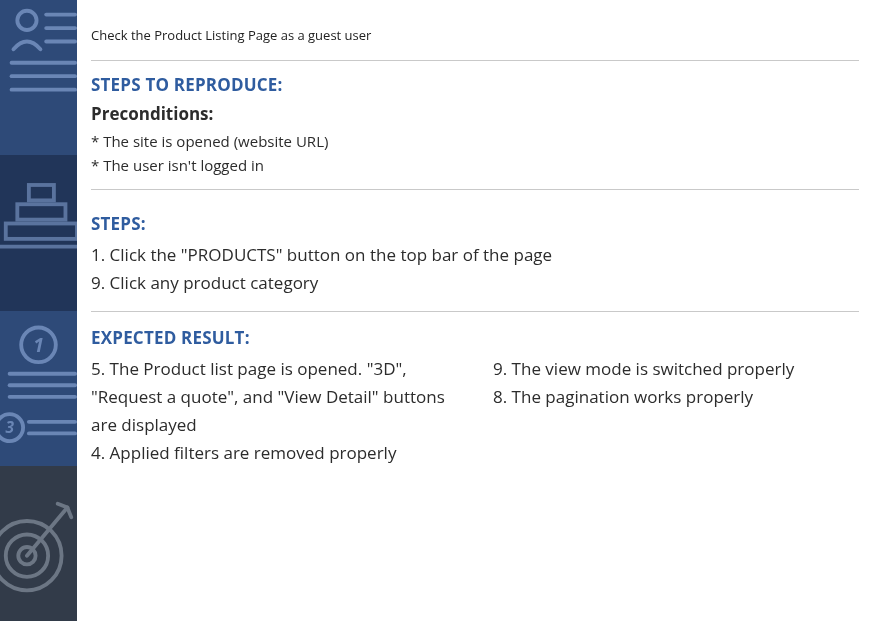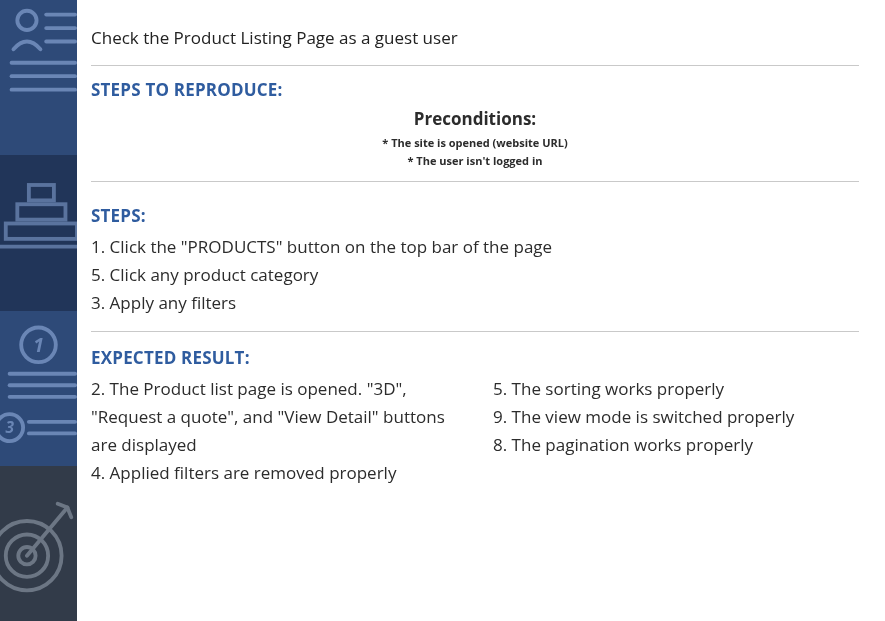--- a/index.html
+++ b/index.html
@@ -37,41 +37,39 @@
   }
   .section-title {
     color: #2f5c9f;
     font-weight: 700;
     font-size: 17px;
     letter-spacing: 0.2px;
     margin-bottom: 6px;
   }
   .summary-text {
     color: #222;
-    font-size: 17px;
+    font-size: 13px;
     padding-bottom: 16px;
   }
   hr.divider {
     border: none;
     border-top: 1px solid #c9c9c9;
     margin: 0 0 12px 0;
   }
   .preconditions-label {
     font-weight: 700;
     margin-bottom: 4px;
     font-size: 17px;
   }
   .pre-line {
-    font-size: 11px;
+    font-size: 15px;
     line-height: 1.6;
-    font-weight: bold;
   }
   .pre-block {
     padding-bottom: 12px;
-    text-align: center;
   }
   .two-col {
     display: flex;
     gap: 36px;
     padding-bottom: 14px;
   }
   .col {
     flex: 1;
   }
   .step-line {
@@ -155,36 +153,34 @@
     </div>
   </div>
 
   <hr class="divider">
 
   <div class="steps-block">
     <div class="section-title">STEPS:</div>
     <div class="two-col">
       <div class="col">
         <div class="step-line">1. Click the "PRODUCTS" button on the top bar of the page</div>
-        <div class="step-line">5. Click any product category</div>
-        <div class="step-line">3. Apply any filters</div>
+        <div class="step-line">9. Click any product category</div>
       </div>
     </div>
   </div>
 
   <hr class="divider">
 
   <div class="exp-block">
     <div class="section-title">EXPECTED RESULT:</div>
     <div class="two-col">
       <div class="col">
-        <div class="step-line">2. The Product list page is opened. "3D", "Request a quote", and "View Detail" buttons are displayed</div>
+        <div class="step-line">5. The Product list page is opened. "3D", "Request a quote", and "View Detail" buttons are displayed</div>
         <div class="step-line">4. Applied filters are removed properly</div>
       </div>
       <div class="col">
-        <div class="step-line">5. The sorting works properly</div>
         <div class="step-line">9. The view mode is switched properly</div>
         <div class="step-line">8. The pagination works properly</div>
       </div>
     </div>
   </div>
 
 </div>
 
 </body></html>

